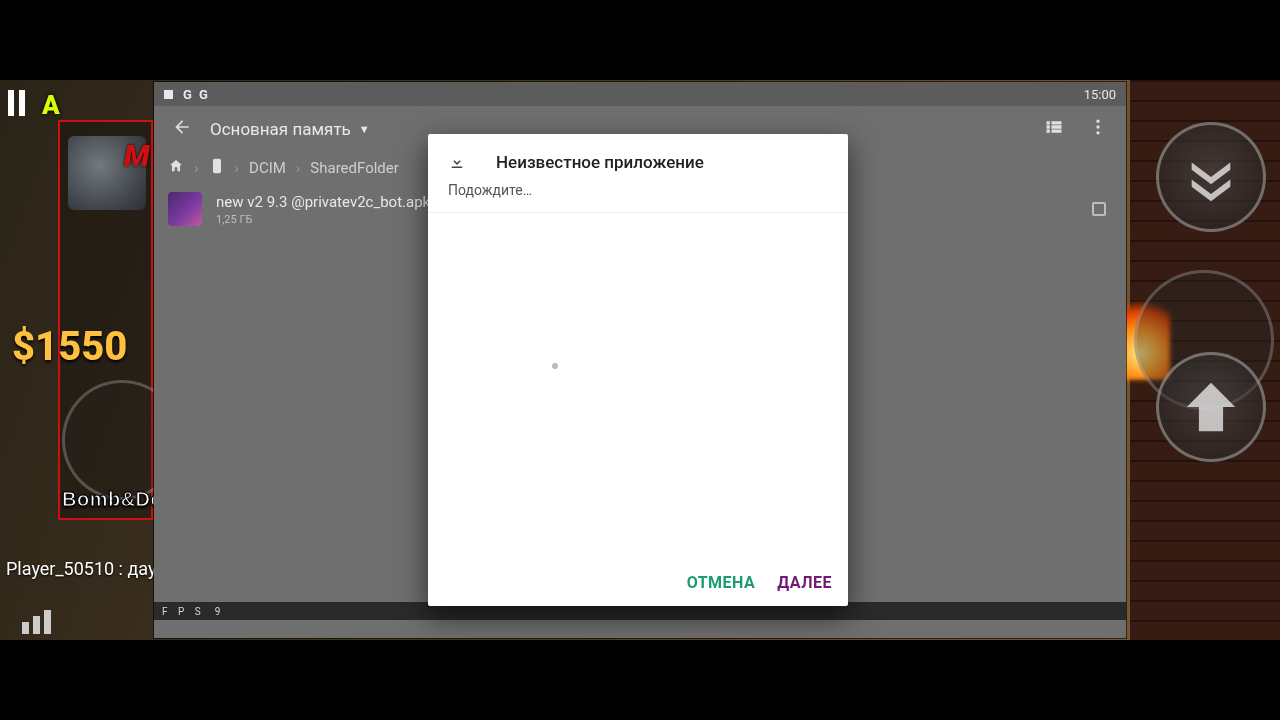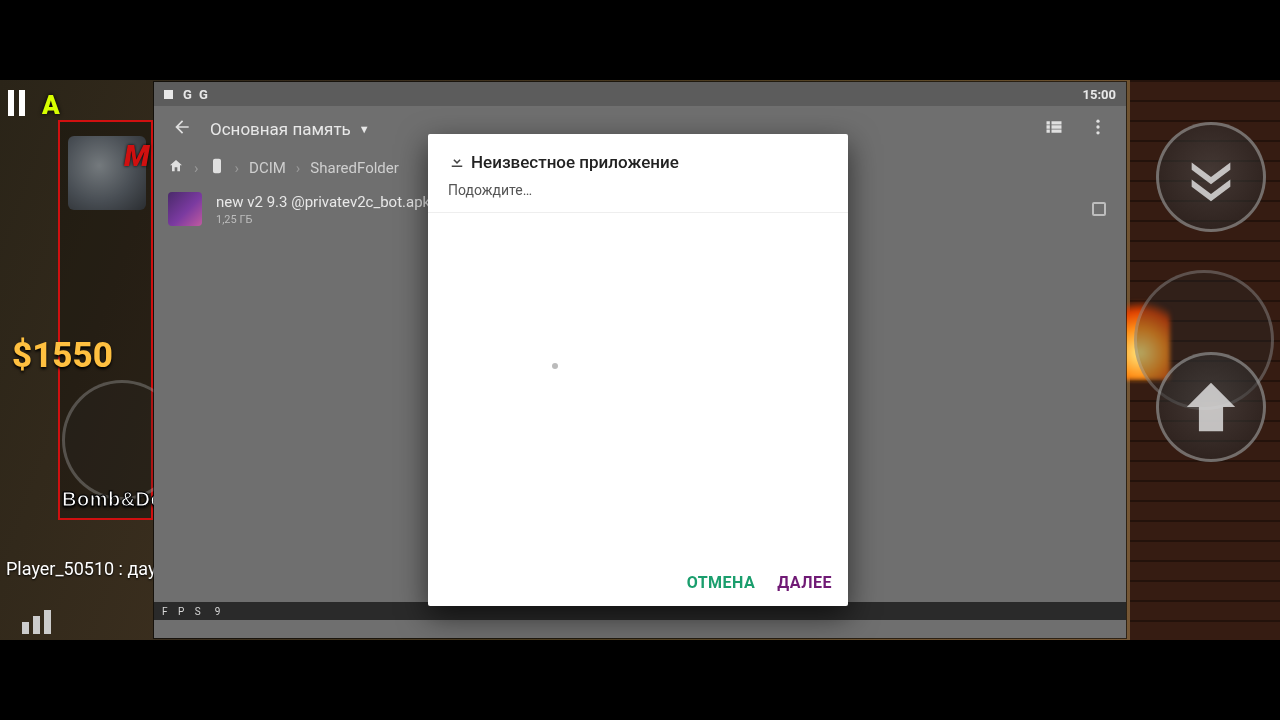--- a/index.html
+++ b/index.html
@@ -47,21 +47,21 @@
   .m-label {
     position: absolute; left: 124px; top: 58px; color: #d01010; font-weight: 900; font-size: 30px;
     font-style: italic; text-shadow: 0 0 3px #000;
   }
   .minimap {
     position: absolute; left: 68px; top: 56px; width: 78px; height: 74px;
     background: radial-gradient(circle at 40% 40%, #aeb8c0 0%, #6a7480 55%, #3a4048 100%);
     border-radius: 6px; opacity: 0.85;
   }
   .money {
-    position: absolute; left: 12px; top: 255px; color: #ffc040; font-weight: 800; font-size: 35px;
+    position: absolute; left: 12px; top: 243px; color: #ffc040; font-weight: 800; font-size: 40px;
     text-shadow: 0 2px 3px #000;
   }
   .bomb-label {
     position: absolute; left: 62px; top: 408px; color: #fff; font-weight: 800; font-size: 20px;
     text-shadow: 0 2px 3px #000, 0 0 2px #000; letter-spacing: 0.5px;
     font-family: Arial, sans-serif;
     -webkit-text-stroke: 1px #000;
   }
   .chat-line {
     position: absolute; left: 6px; top: 478px; color: #fff; font-size: 18px;
@@ -102,21 +102,21 @@
     background: #6f6f6f;
     box-shadow: 0 0 0 1px rgba(0,0,0,0.6);
   }
   .fm-statusbar {
     height: 24px; background: #5c5c5c; display: flex; align-items: center; padding: 12px 10px;
     color: #e8e8e8; font-size: 13px; justify-content: space-between;
   }
   .sb-left { display: flex; gap: 10px; align-items:center; }
   .sb-dot { width: 9px; height: 9px; background: #e8e8e8; }
   .sb-g { font-size: 13px; font-weight: 700; color: #e8e8e8; letter-spacing: 2px; }
-  .sb-time { font-weight: 700; margin-left: 48px; }
+  .sb-time { font-weight: 400; margin-left: 48px; }
 
   .fm-toolbar {
     height: 46px; display: flex; align-items: center; padding: 0 18px; gap: 18px;
     color: #e8e8e8;
   }
   .fm-back svg { width: 20px; height: 20px; }
   .fm-title-wrap { display: flex; align-items: center; gap: 8px; font-size: 17px; }
   .fm-title-caret { font-size: 11px; }
   .fm-toolbar-right { margin-left: auto; display: flex; gap: 24px; align-items: center; }
   .fm-toolbar-right svg { width: 20px; height: 20px; }
@@ -152,21 +152,21 @@
   }
   .fm-footer-num { letter-spacing: 1px; }
 
   
   .modal {
     position: absolute; left: 428px; top: 134px; width: 420px; height: 472px;
     background: #fff; border-radius: 2px; box-shadow: 0 10px 30px rgba(0,0,0,0.6);
     display: flex; flex-direction: column;
   }
   .modal-title-row {
-    display: flex; align-items: flex-start; gap: 5px; padding: 18px 20px 6px 20px;
+    display: flex; align-items: center; gap: 30px; padding: 18px 20px 6px 20px;
   }
   .modal-title-row svg { width: 18px; height: 18px; }
   .modal-title { font-size: 17px; color: #222; font-weight: 500; }
   .modal-sub { padding: 4px 20px 14px 20px; color: #555; font-size: 14px; border-bottom: 1px solid #eee; }
   .modal-body { flex: 1; position: relative; }
   .modal-spinner {
     position: absolute; left: 124px; top: 150px; width: 6px; height: 6px; border-radius: 3px;
     background: #bbb;
   }
   .modal-actions {

